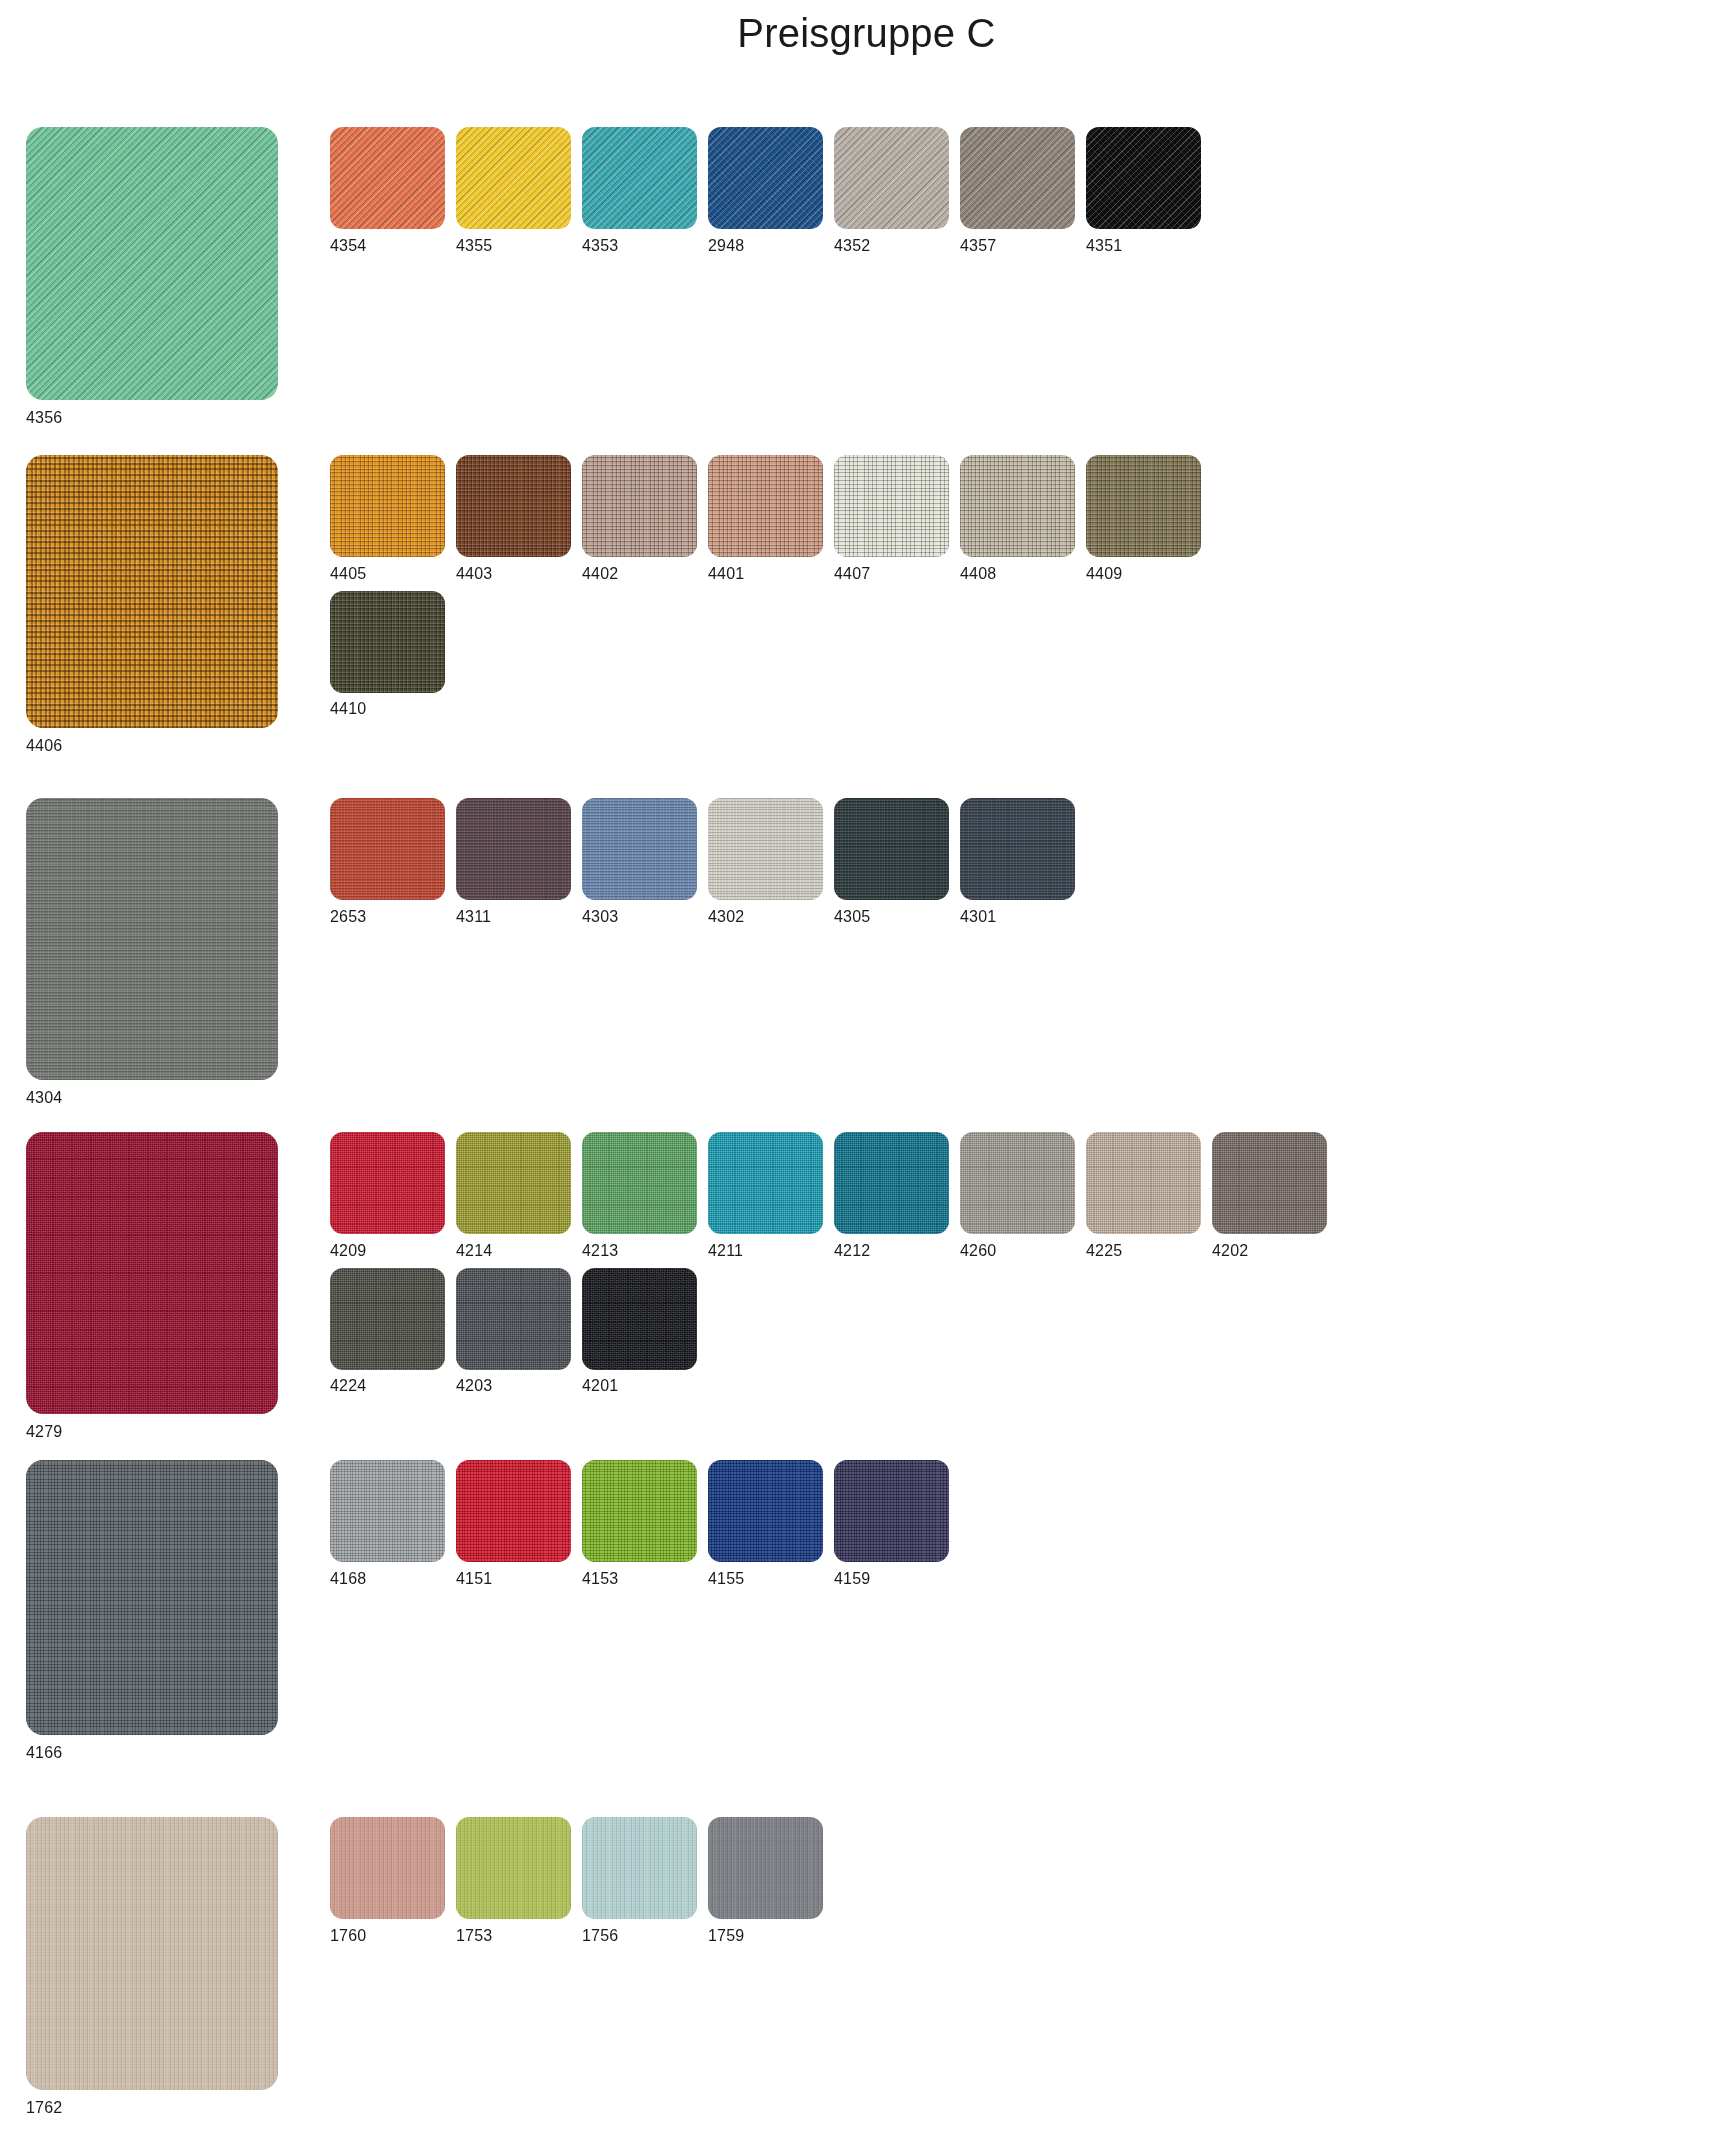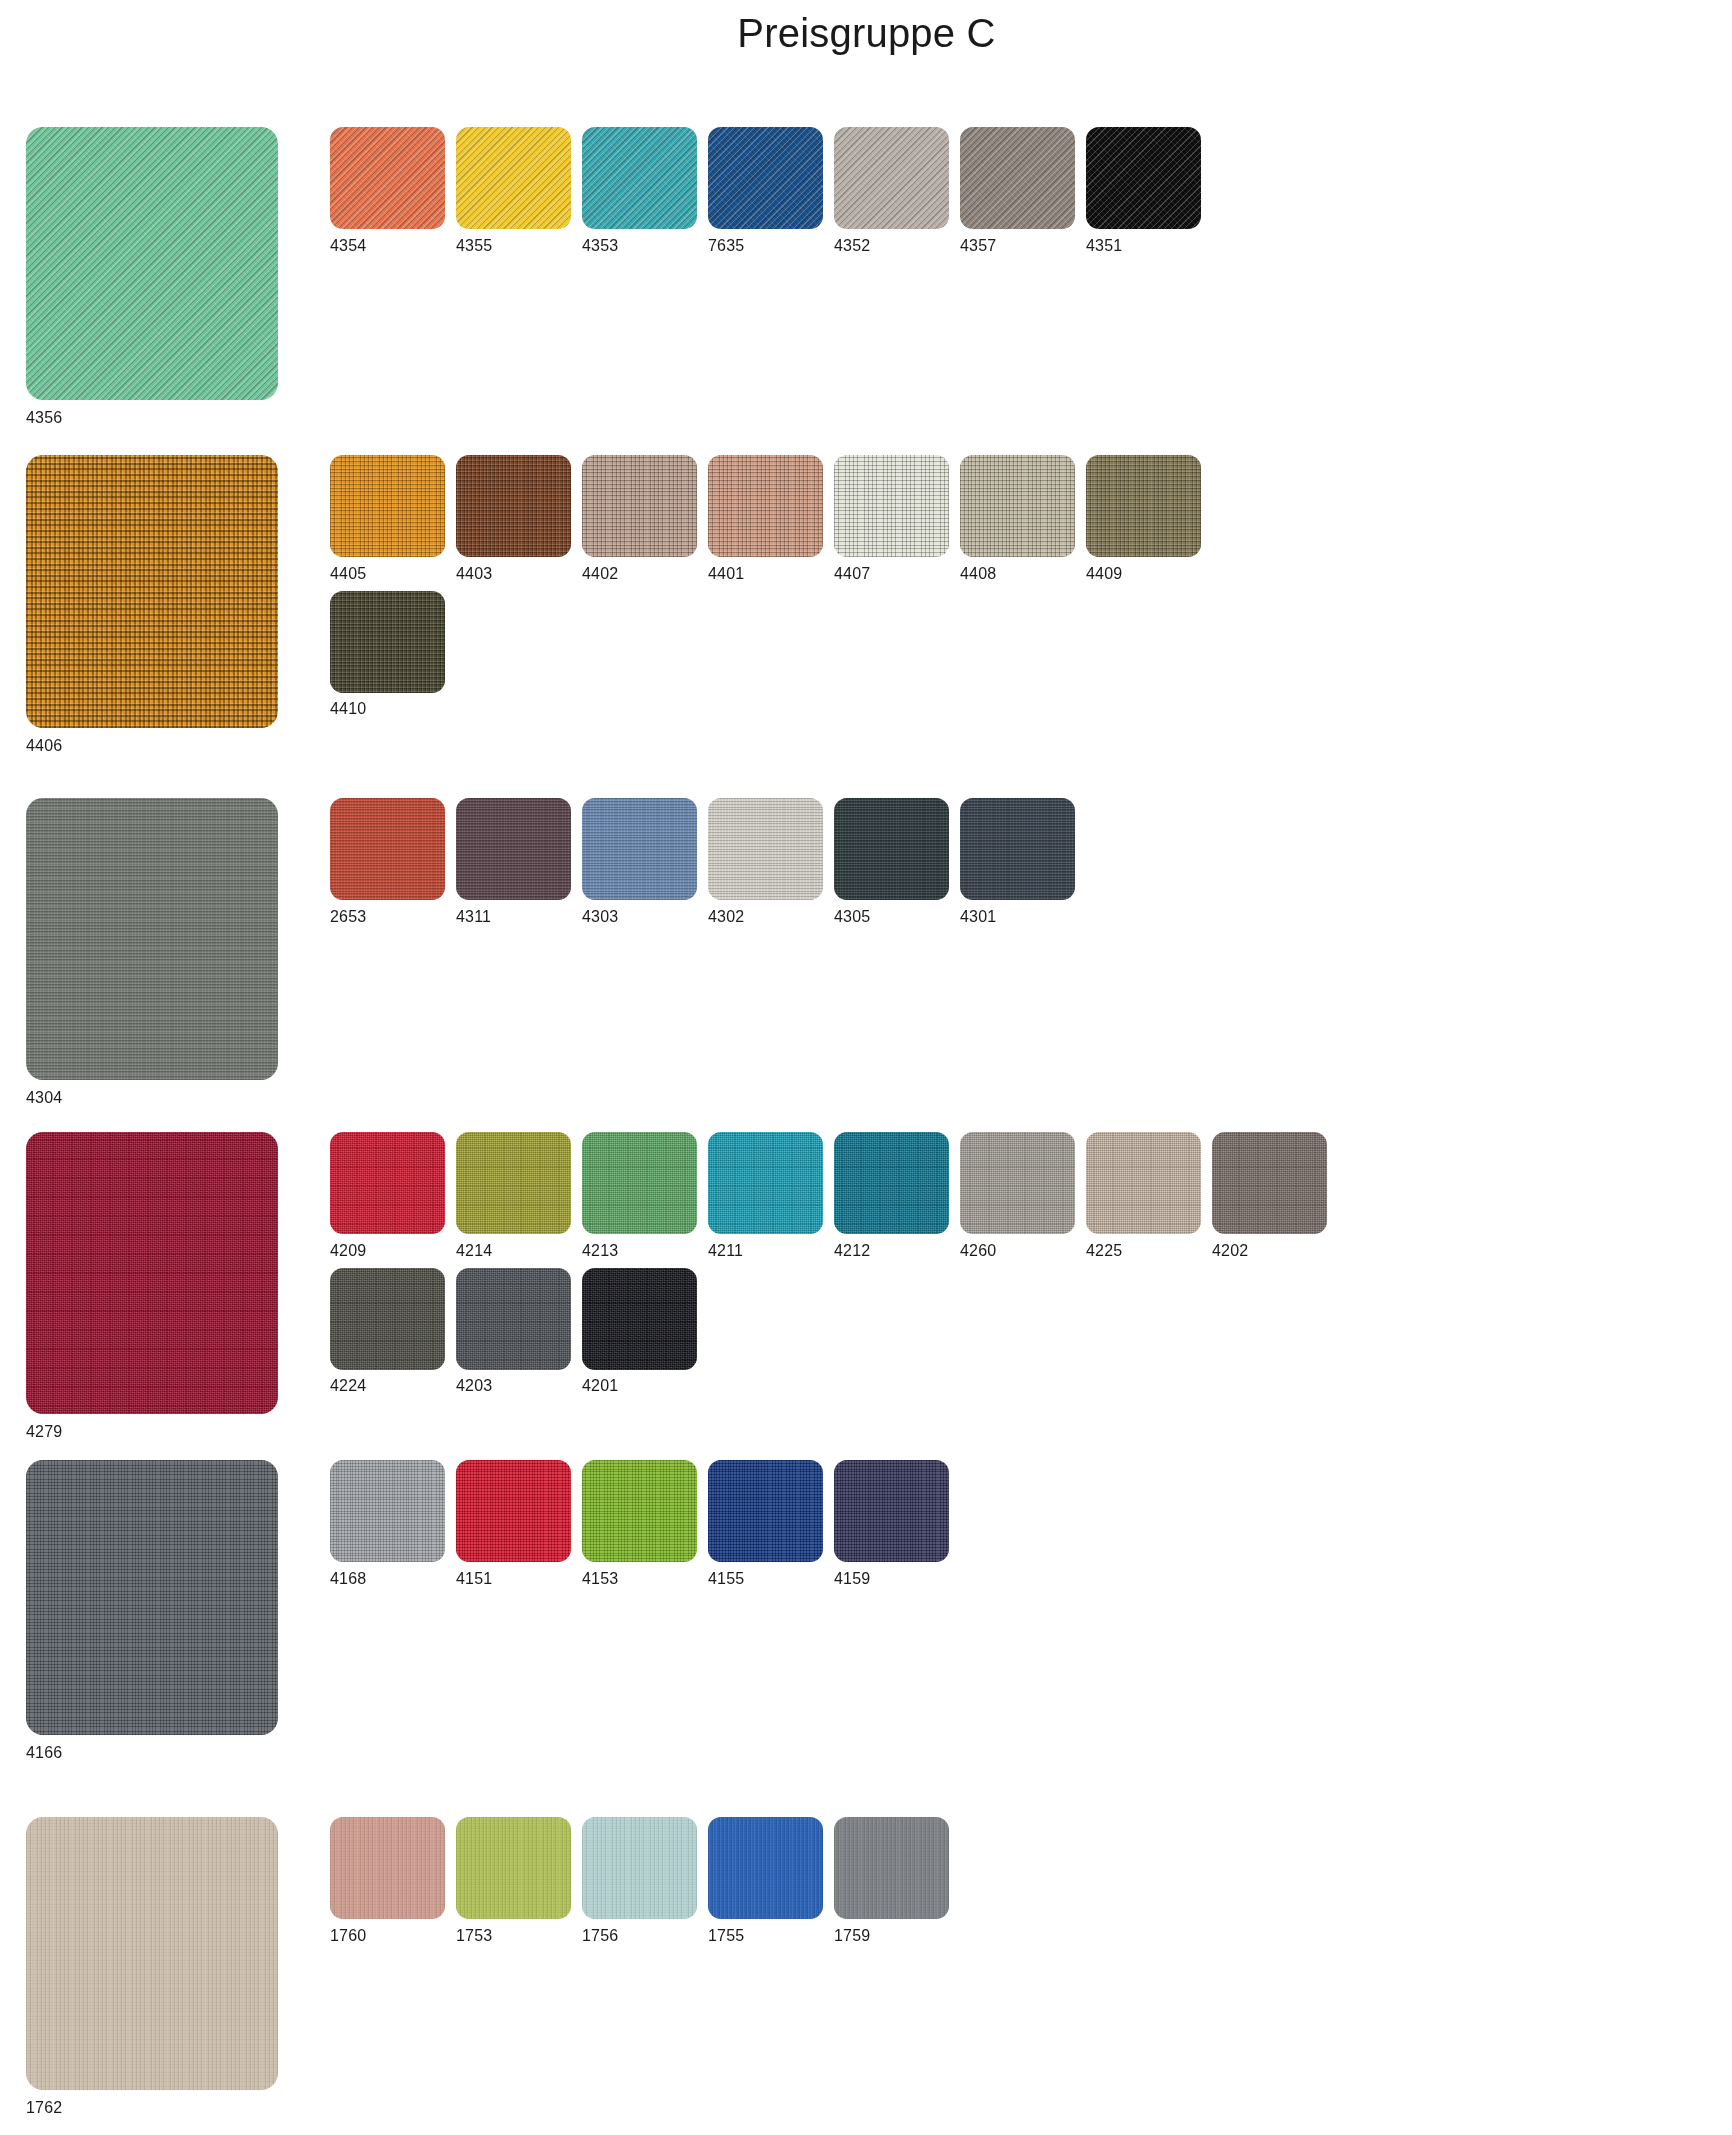--- a/index.html
+++ b/index.html
@@ -221,21 +221,21 @@
             <div class="scell">
               <div class="small-swatch" style="width: 115px; height: 102px; border-radius: 13px; background: rgb(58, 165, 172);">
                 <div class="tex tex-twill"></div>
               </div>
               <div class="label" style="color: rgb(27, 27, 27);">4353</div>
             </div>
             <div class="scell">
               <div class="small-swatch" style="width: 115px; height: 102px; border-radius: 13px; background: rgb(28, 79, 133);">
                 <div class="tex tex-twill"></div>
               </div>
-              <div class="label" style="color: rgb(27, 27, 27);">7635</div>
+              <div class="label" style="color: rgb(27, 27, 27);">2948</div>
             </div>
             <div class="scell">
               <div class="small-swatch" style="width: 115px; height: 102px; border-radius: 13px; background: rgb(180, 172, 164);">
                 <div class="tex tex-twill"></div>
               </div>
               <div class="label" style="color: rgb(27, 27, 27);">4352</div>
             </div>
             <div class="scell">
               <div class="small-swatch" style="width: 115px; height: 102px; border-radius: 13px; background: rgb(139, 129, 121);">
                 <div class="tex tex-twill"></div>
@@ -504,26 +504,20 @@
               </div>
               <div class="label" style="color: rgb(27, 27, 27);">1753</div>
             </div>
             <div class="scell">
               <div class="small-swatch" style="width: 115px; height: 102px; border-radius: 13px; background: rgb(181, 210, 210);">
                 <div class="tex tex-rib"></div>
               </div>
               <div class="label" style="color: rgb(27, 27, 27);">1756</div>
             </div>
             <div class="scell">
-              <div class="small-swatch" style="width: 115px; height: 102px; border-radius: 13px; background: rgb(45, 100, 184);">
-                <div class="tex tex-rib"></div>
-              </div>
-              <div class="label" style="color: rgb(27, 27, 27);">1755</div>
-            </div>
-            <div class="scell">
               <div class="small-swatch" style="width: 115px; height: 102px; border-radius: 13px; background: rgb(127, 131, 136);">
                 <div class="tex tex-rib"></div>
               </div>
               <div class="label" style="color: rgb(27, 27, 27);">1759</div>
             </div>
           </div>
         </div>
       </div>
     </div>
 

